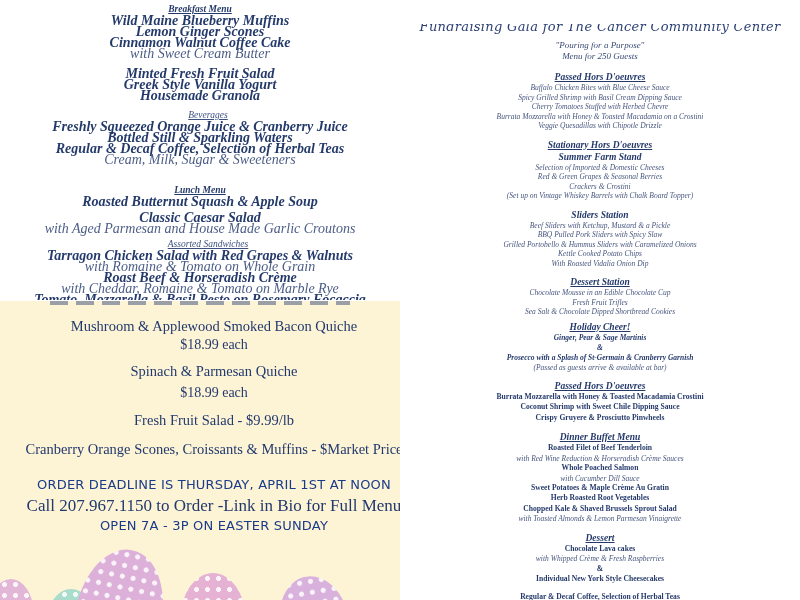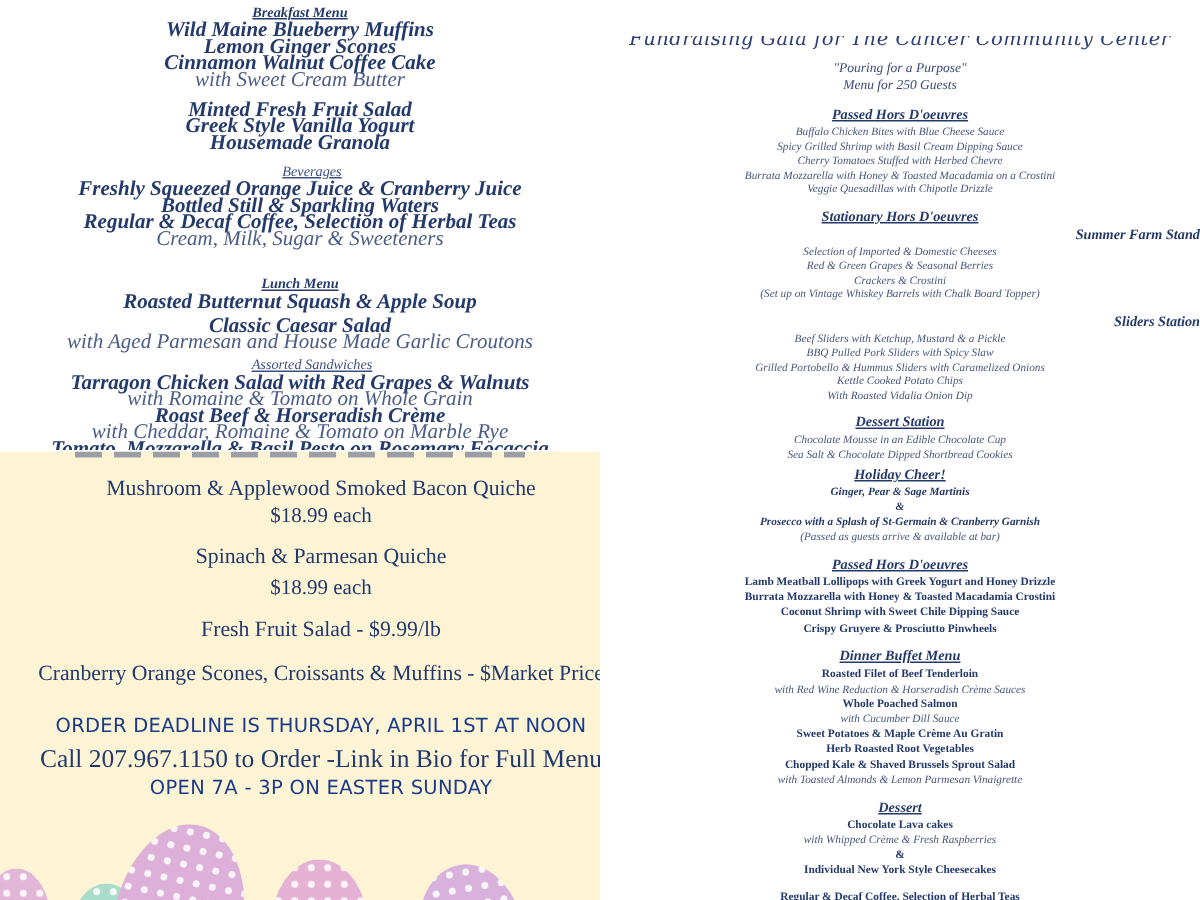--- a/index.html
+++ b/index.html
@@ -29,21 +29,21 @@
 
     .egg { position: absolute; border-radius: 50% 50% 50% 50% / 60% 60% 40% 40%;
       background-image: radial-gradient(circle, rgba(255,255,255,.85) 2.2px, transparent 2.6px);
       background-size: 11px 11px; }
     .egg.stripe::after { content: ""; position: absolute; left: 0; right: 0; top: 38%; height: 5px; background: rgba(255,255,255,.8); }
 
     
     #right-panel .r { font-family: "Liberation Serif", serif; font-style: italic; font-size: 7.5px; line-height: 9.5px; color: #47567e; text-align: center; }
     #right-panel .rb { font-family: "Liberation Serif", serif; font-weight: bold; font-size: 7.6px; line-height: 10.4px; color: #24396a; text-align: center; }
     #right-panel .rh { font-family: "Liberation Serif", serif; font-style: italic; font-weight: bold; font-size: 9.5px; line-height: 12px; color: #24396a; text-align: center; text-decoration: underline; }
-    #right-panel .rh2 { font-family: "Liberation Serif", serif; font-style: italic; font-weight: bold; font-size: 9.5px; line-height: 12px; color: #24396a; text-align: right; }
+    #right-panel .rh2 { font-family: "Liberation Serif", serif; font-style: italic; font-weight: bold; font-size: 9.5px; line-height: 12px; color: #24396a; text-align: center; }
     #right-panel .rbi { font-family: "Liberation Serif", serif; font-style: italic; font-weight: bold; font-size: 7.5px; line-height: 10px; color: #24396a; text-align: center; }
     .r-title { font-family: "DejaVu Serif", serif; font-style: italic; font-size: 13px; color: #2b3f74; text-align: center; line-height: 14px; margin-top: -4px; letter-spacing: 0.3px; }
     .r-sub { font-family: "Liberation Serif", serif; font-style: italic; font-size: 9px; line-height: 11px; color: #3a4a75; text-align: center; }
     .rgap { height: 8px; }
     .rgap-s { height: 4px; }
   </style>
 </head>
 <body>
 
 <div class="panel" id="left-panel">
@@ -132,32 +132,32 @@
   <div class="rh2">Sliders Station</div>
   <div class="r">Beef Sliders with Ketchup, Mustard &amp; a Pickle</div>
   <div class="r">BBQ Pulled Pork Sliders with Spicy Slaw</div>
   <div class="r">Grilled Portobello &amp; Hummus Sliders with Caramelized Onions</div>
   <div class="r">Kettle Cooked Potato Chips</div>
   <div class="r">With Roasted Vidalia Onion Dip</div>
   <div class="rgap"></div>
 
   <div class="rh">Dessert Station</div>
   <div class="r">Chocolate Mousse in an Edible Chocolate Cup</div>
+  <div class="r">Fresh Fruit Trifles</div>
   <div class="r">Sea Salt &amp; Chocolate Dipped Shortbread Cookies</div>
   <div class="rgap-s"></div>
 
   <div class="rh">Holiday Cheer!</div>
   <div class="rbi">Ginger, Pear &amp; Sage Martinis</div>
   <div class="rbi">&amp;</div>
   <div class="rbi">Prosecco with a Splash of St-Germain &amp; Cranberry Garnish</div>
   <div class="r">(Passed as guests arrive &amp; available at bar)</div>
   <div class="rgap"></div>
 
   <div class="rh">Passed Hors D'oeuvres</div>
-  <div class="rb">Lamb Meatball Lollipops with Greek Yogurt and Honey Drizzle</div>
   <div class="rb">Burrata Mozzarella with Honey &amp; Toasted Macadamia Crostini</div>
   <div class="rb">Coconut Shrimp with Sweet Chile Dipping Sauce</div>
   <div class="rb">Crispy Gruyere &amp; Prosciutto Pinwheels</div>
   <div class="rgap"></div>
 
   <div class="rh">Dinner Buffet Menu</div>
   <div class="rb">Roasted Filet of Beef Tenderloin</div>
   <div class="r">with Red Wine Reduction &amp; Horseradish Crème Sauces</div>
   <div class="rb">Whole Poached Salmon</div>
   <div class="r">with Cucumber Dill Sauce</div>

